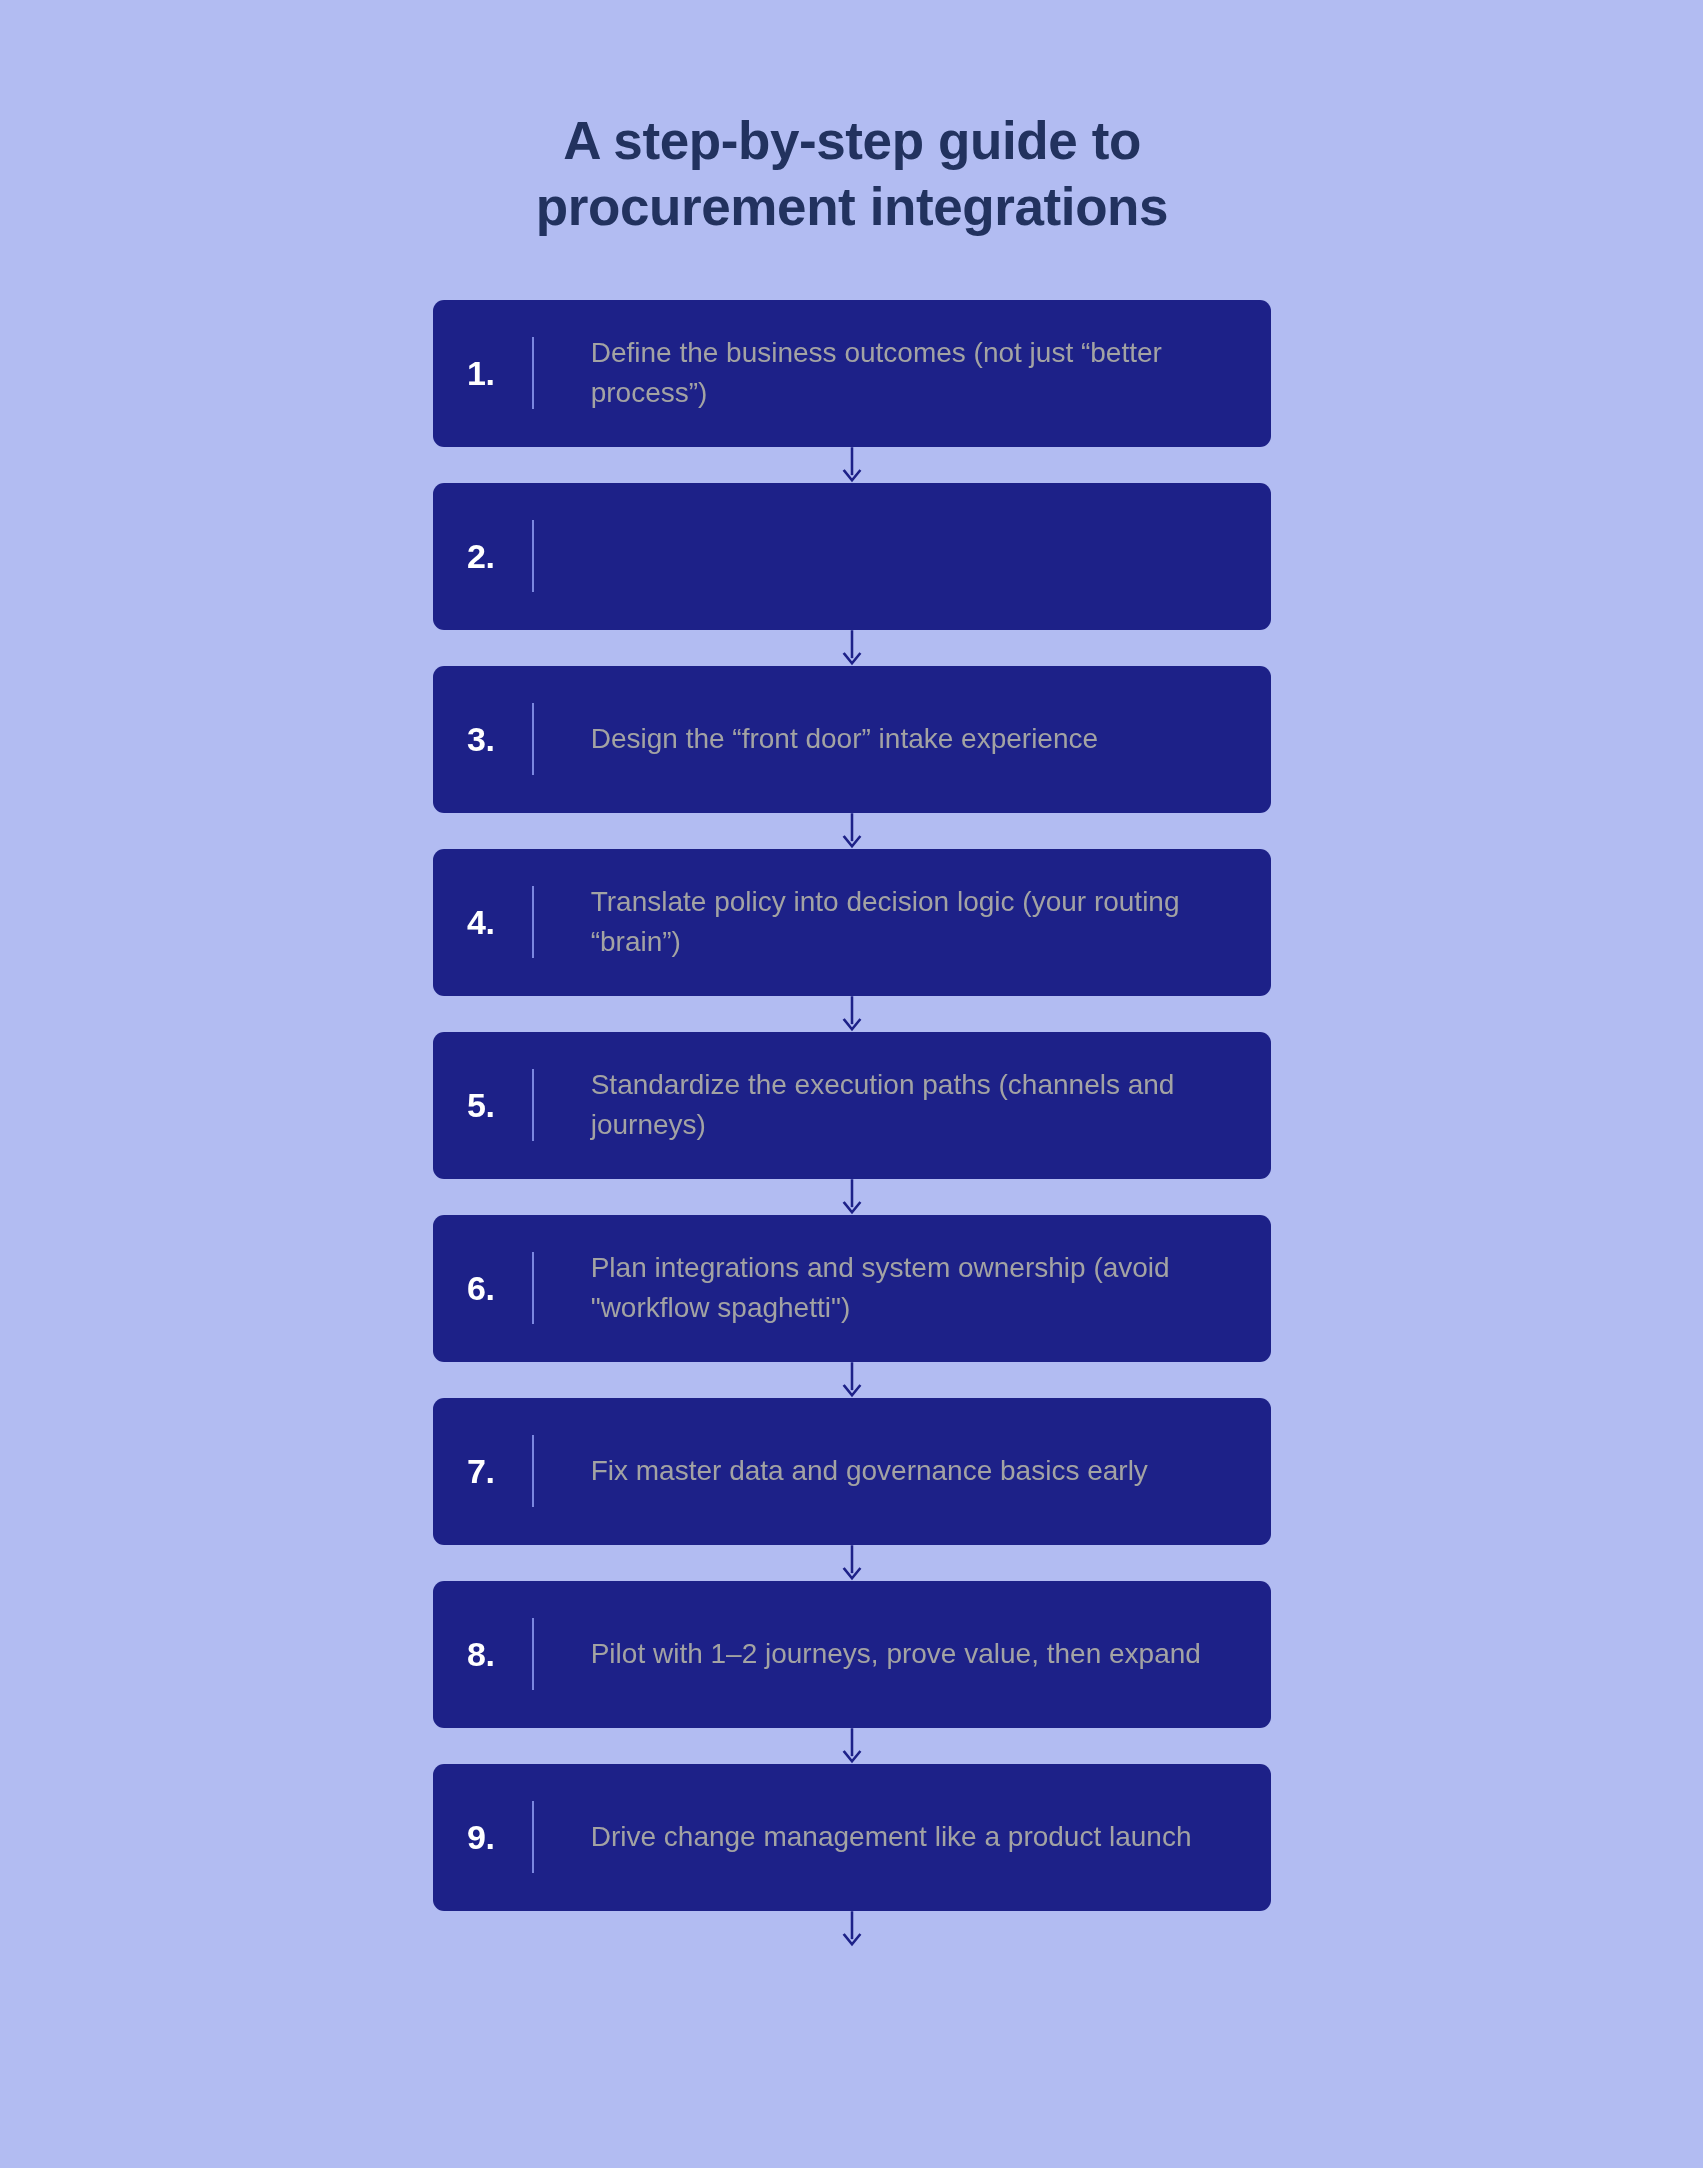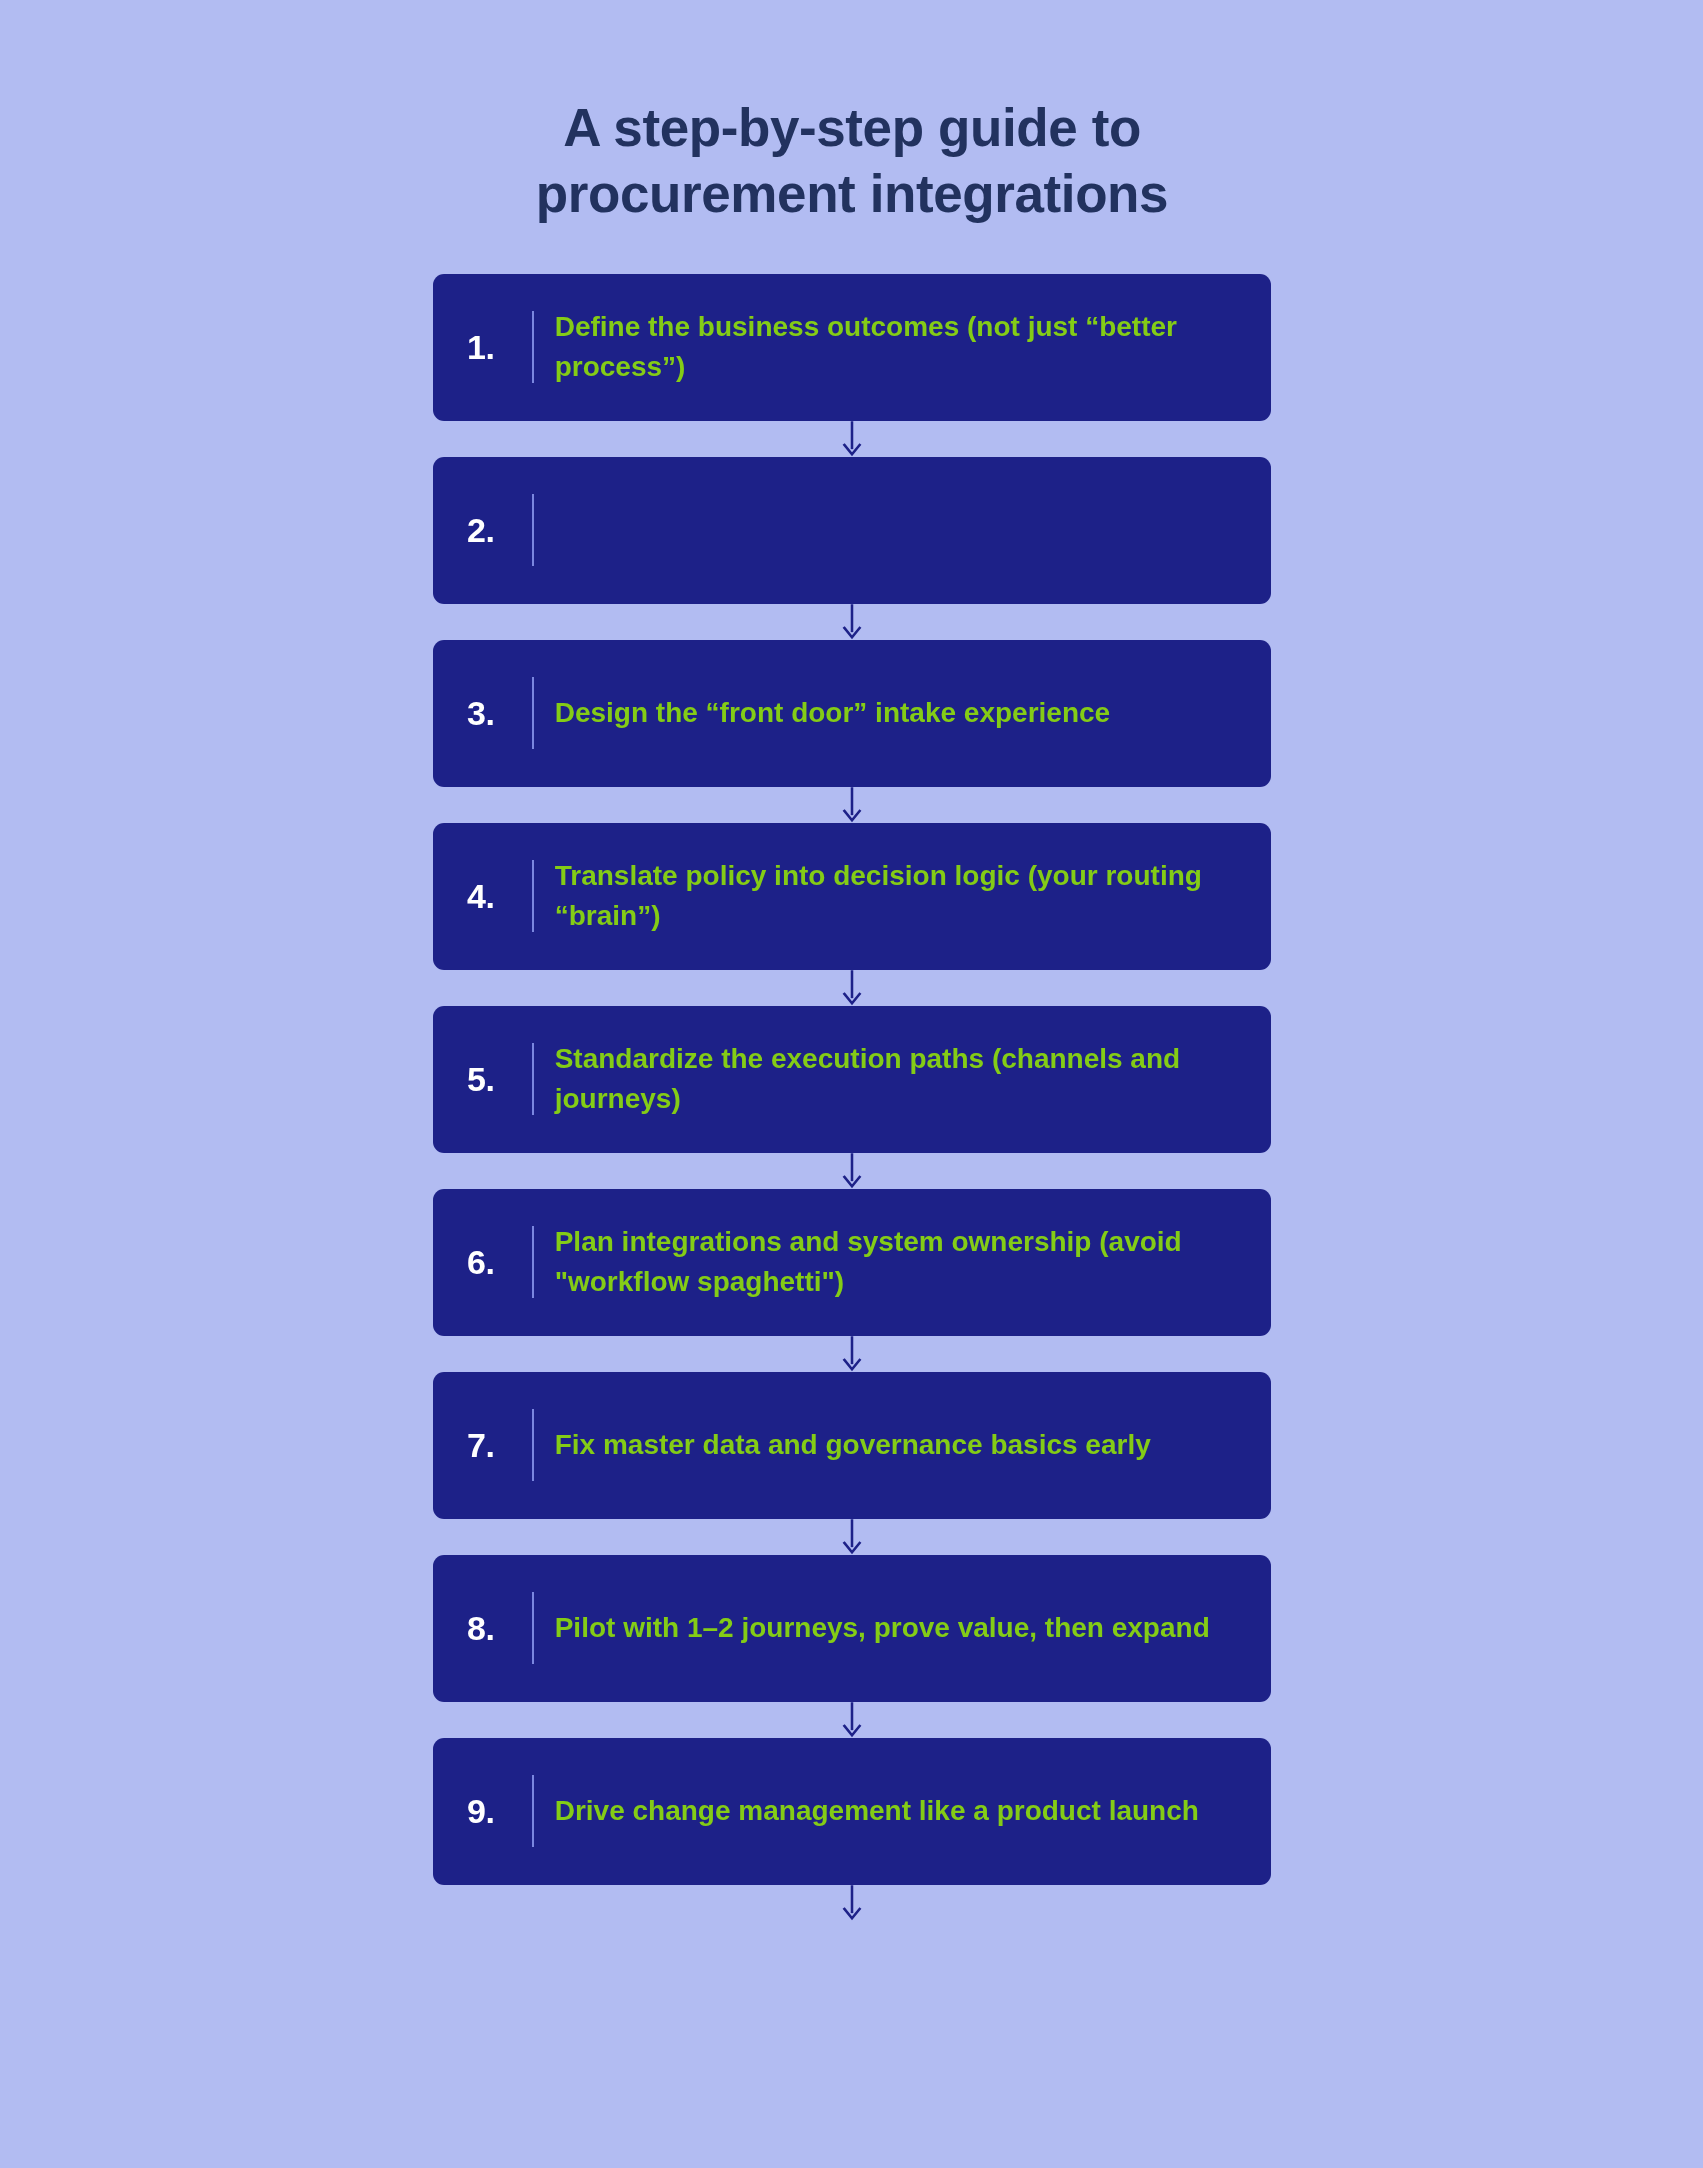--- a/index.html
+++ b/index.html
@@ -20,21 +20,21 @@
     height: 2169px;
     box-sizing: border-box;
   }
 
   
   .title-wrap {
     padding-top: 95px;
     text-align: center;
   }
   .title {
-    margin: 0 auto;
+    margin: 13px auto;
     width: 852px;
     color: #22325f;
     font-size: 53px;
     font-weight: bold;
     line-height: 1.25;
     letter-spacing: -0.4px;
   }
 
   
   .flow {
@@ -77,26 +77,26 @@
   .card-divider {
     flex: 0 0 auto;
     width: 1.7px;
     align-self: stretch;
     margin: 22px 0;
     background: #7b87e0;
   }
 
   .card-text {
     flex: 1 1 auto;
-    color: #84cc16;
+    color: #a3a3a3;
     font-size: 28px;
     line-height: 1.42;
-    padding-left: 21px;
+    padding-left: 57px;
     padding-right: 8.5px;
-    font-weight: bold;
+    font-weight: normal;
   }
 
   
   .connector {
     height: 36px;
     width: 838px;
     display: flex;
     align-items: center;
     justify-content: center;
   }

